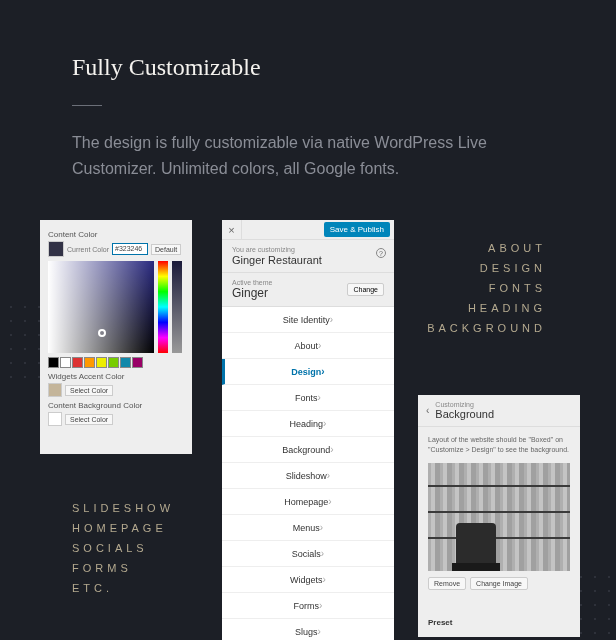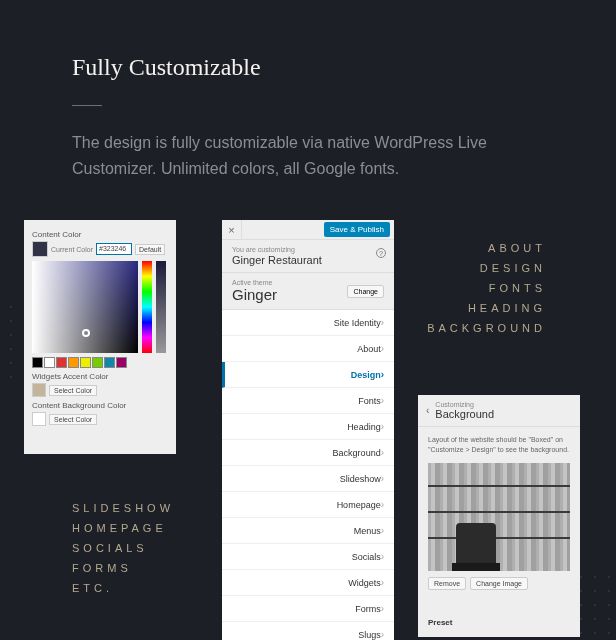--- a/index.html
+++ b/index.html
@@ -44,21 +44,21 @@
     top: 238px;
     text-align: right;
     color: #b4a98f;
     font-size: 11px;
     letter-spacing: 4px;
     line-height: 20px;
   }
 
   
   .panel1 {
-    position: absolute; left: 24px; top: 220px;
+    position: absolute; left: 40px; top: 220px;
     width: 152px; height: 234px;
     background: #eeeeee;
     font-size: 8px;
     color: #444;
     padding: 6px 8px;
   }
   .p1-label { font-size: 8px; color: #555; margin: 4px 0 2px; }
   .p1-row { display:flex; align-items:center; gap:3px; }
   .swatch { width: 16px; height: 16px; border:1px solid #ccc; }
   .p1-curr { font-size:7px; color:#777; }
@@ -104,24 +104,24 @@
   .p2-top { display:flex; align-items:center; justify-content:space-between;
     height:20px; border-bottom:1px solid #ddd; background:#eeeeee; }
   .p2-close { width:20px; text-align:center; color:#666; font-size:11px; border-right:1px solid #ddd; line-height:20px; }
   .p2-save { background:#0085ba; color:#fff; font-size:8px; padding:3px 6px; margin-right:4px; border-radius:2px; }
   .p2-head { padding:6px 10px; border-bottom:1px solid #ddd; background:#eeeeee; position:relative;}
   .p2-youare { font-size:7px; color:#888; }
   .p2-title { font-size:11px; color:#333; margin-top:1px; }
   .p2-help { position:absolute; right:8px; top:8px; width:10px; height:10px; border:1px solid #888; border-radius:50%; font-size:7px; text-align:center; line-height:9px; color:#666;}
   .p2-theme { padding:6px 10px; border-bottom:1px solid #ddd; display:flex; justify-content:space-between; align-items:center; background:#eeeeee;}
   .p2-theme-lbl { font-size:7px; color:#888; }
-  .p2-theme-name { font-size:15px; color:#333; }
+  .p2-theme-name { font-size:12px; color:#333; }
   .p2-change { font-size:7px; border:1px solid #ccc; background:#f7f7f7; padding:2px 5px; border-radius:2px;}
   .p2-item {
-    display:flex; justify-content:flex-end; align-items:center;
+    display:flex; justify-content:center; align-items:center;
     padding:7px 10px; border-bottom:1px solid #eee; background:#fff; color:#333;
   }
   .p2-item.active { color:#0073aa; font-weight:600; border-left:3px solid #0073aa; padding-left:7px;}
   .p2-chev { color:#aaa; font-size:10px; }
   .p2-item.active .p2-chev { color:#0073aa; }
 
   
   .panel3 {
     position:absolute; right:36px; top:395px;
     width:162px; background:#eeeeee; font-size:8px; color:#444;

